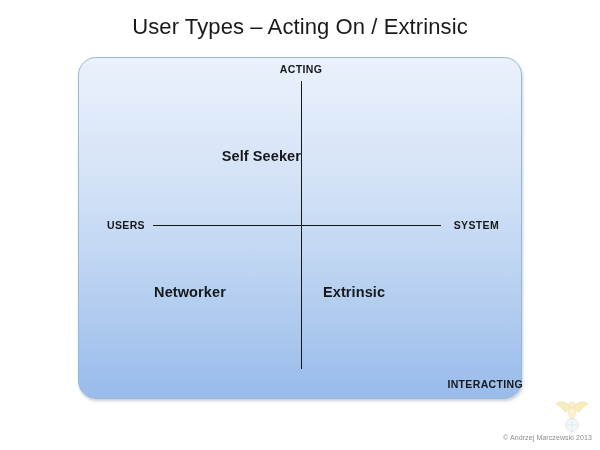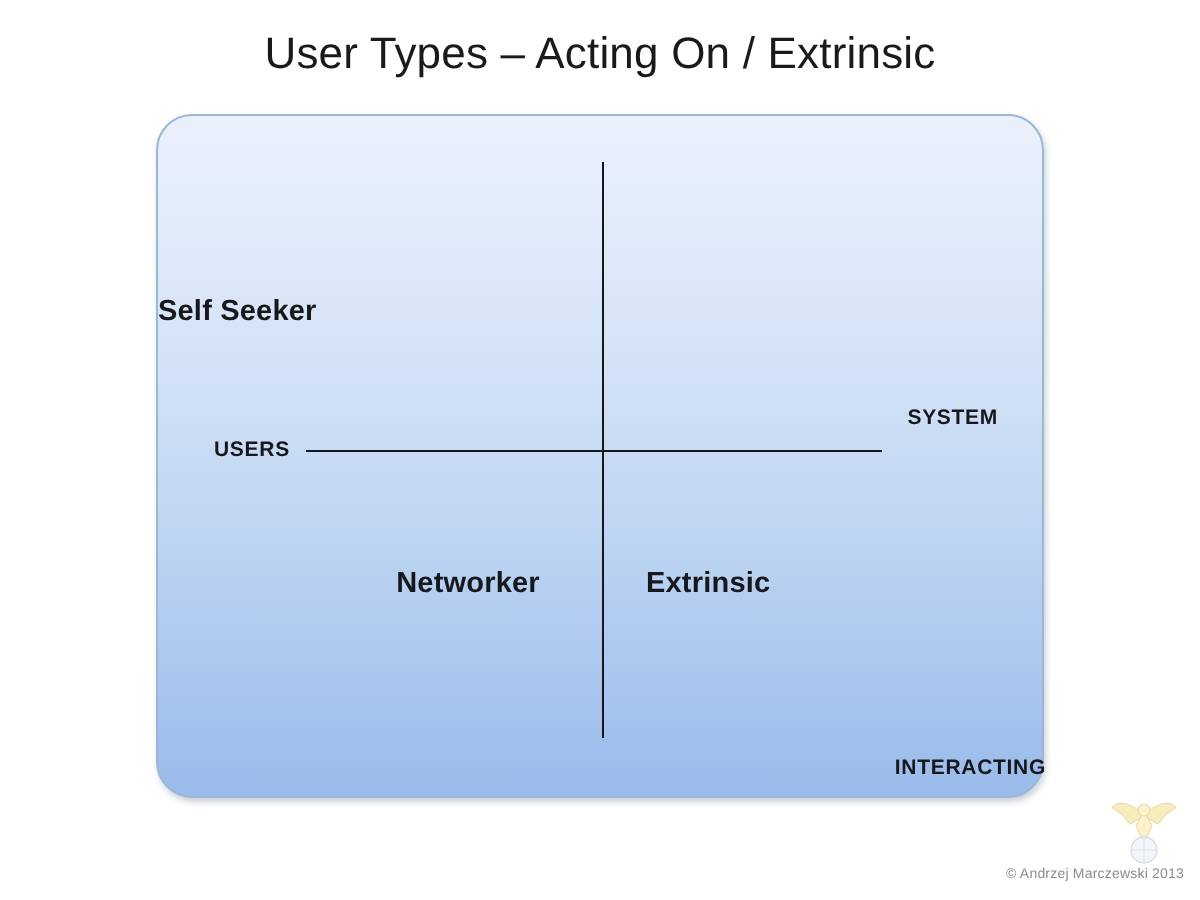--- a/index.html
+++ b/index.html
@@ -88,48 +88,47 @@
     bottom: 8px;
     width: 444px;
     text-align: right;
   }
   .axis-label-users {
     left: 28px;
     top: 161px;
   }
   .axis-label-system {
     right: 22px;
-    top: 145px;
+    top: 161px;
   }
 
   
   .quad-label {
     position: absolute;
     font-size: 14.5px;
     font-weight: bold;
     color: #16181c;
     letter-spacing: 0.1px;
     white-space: nowrap;
   }
   .quad-self-seeker {
     left: 0;
     top: 90px;
     width: 222px;
-    text-align: left;
+    text-align: right;
   }
   .quad-consumer {
     left: 244px;
     top: 90px;
   }
   .quad-networker {
     left: 0;
     top: 226px;
     width: 222px;
     text-align: center;
-    margin-left: 44px;
   }
   .quad-exploiter {
     left: 244px;
     top: 226px;
   }
 
   
   .brand-logo {
     position: absolute;
     left: 553px;
@@ -151,20 +150,21 @@
 </head>
 <body>
 
 <div class="slide-title">User Types – Acting On / Extrinsic</div>
 
 <div class="matrix-panel">
 
   <div class="axis-vertical"></div>
   <div class="axis-horizontal"></div>
 
+  <div class="axis-label axis-label-acting">ACTING</div>
 
   <div class="axis-label axis-label-interacting">INTERACTING</div>
 
   <div class="axis-label axis-label-users">USERS</div>
 
   <div class="axis-label axis-label-system">SYSTEM</div>
 
   <div class="quad-label quad-self-seeker">Self Seeker</div>
 
 

